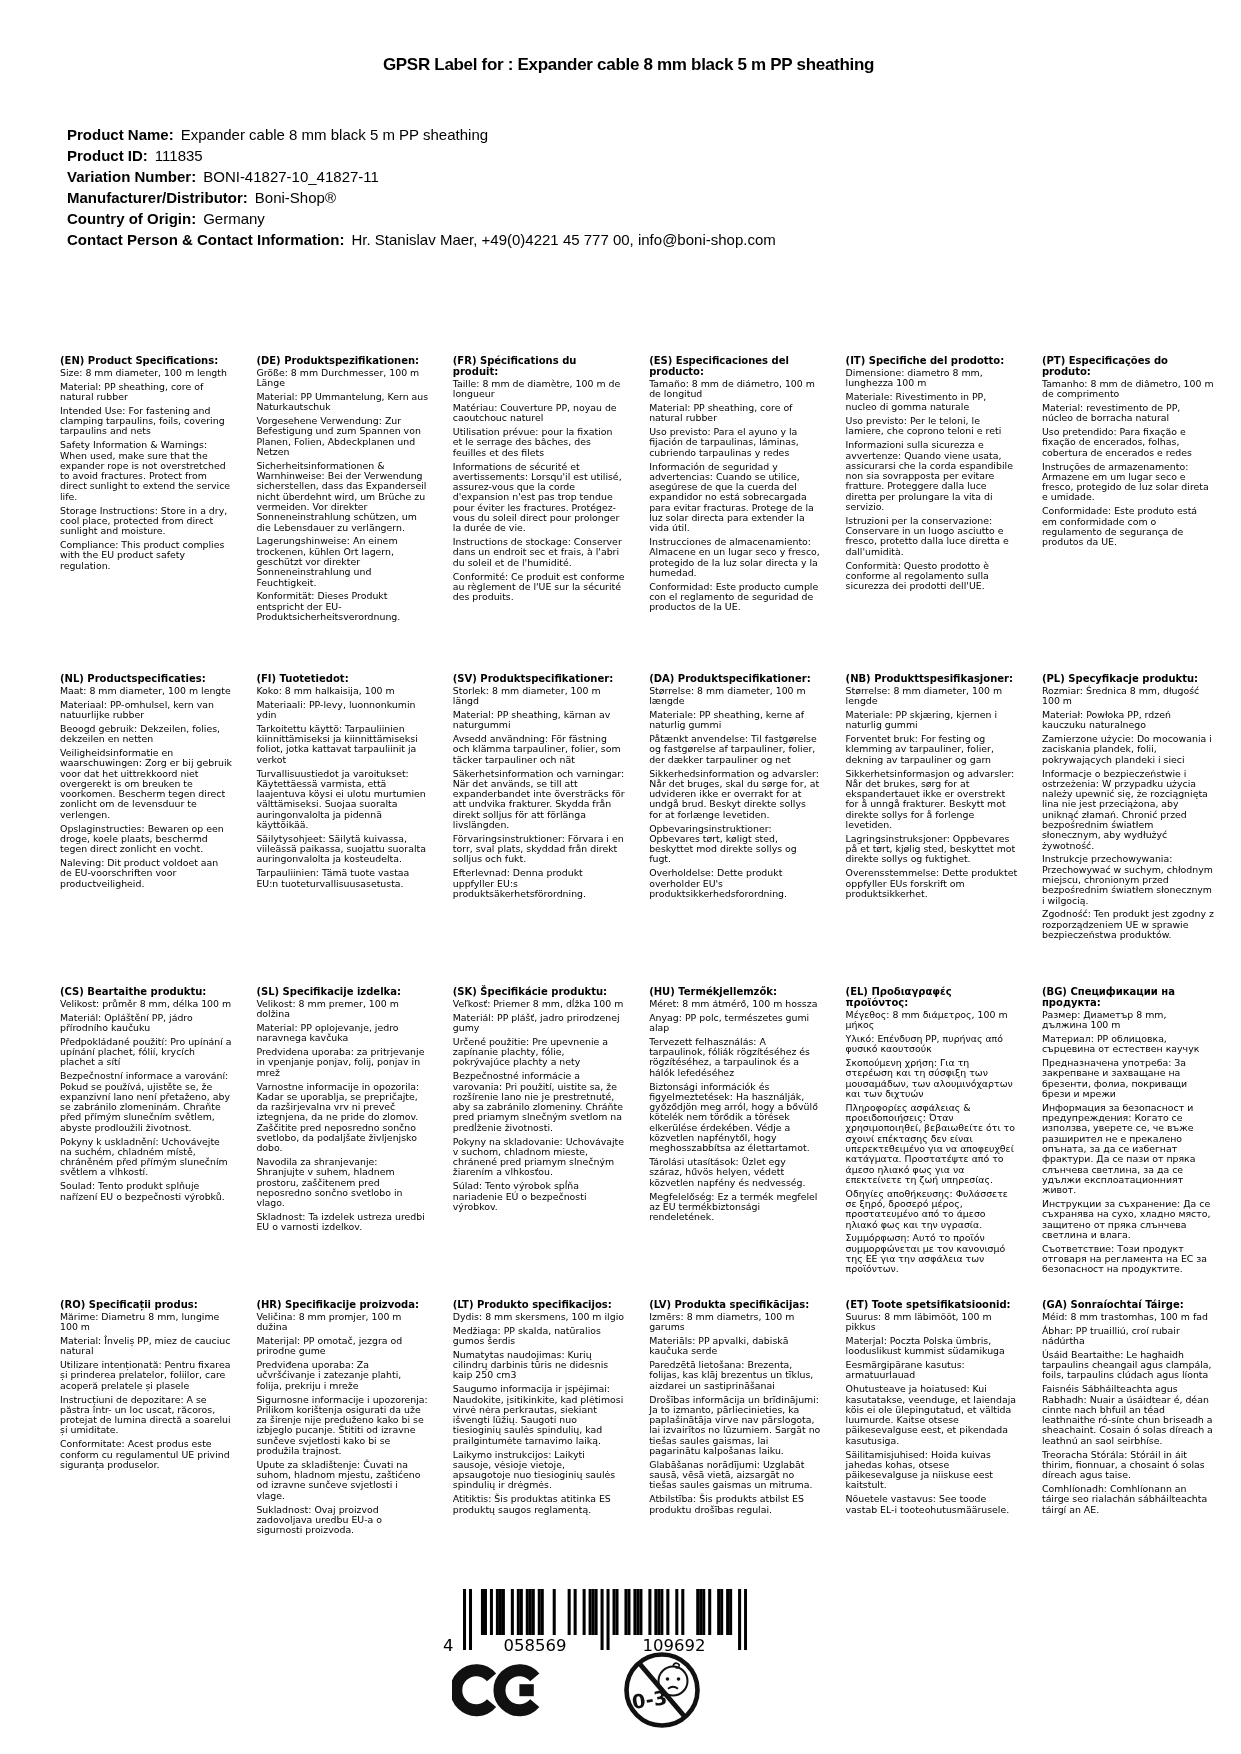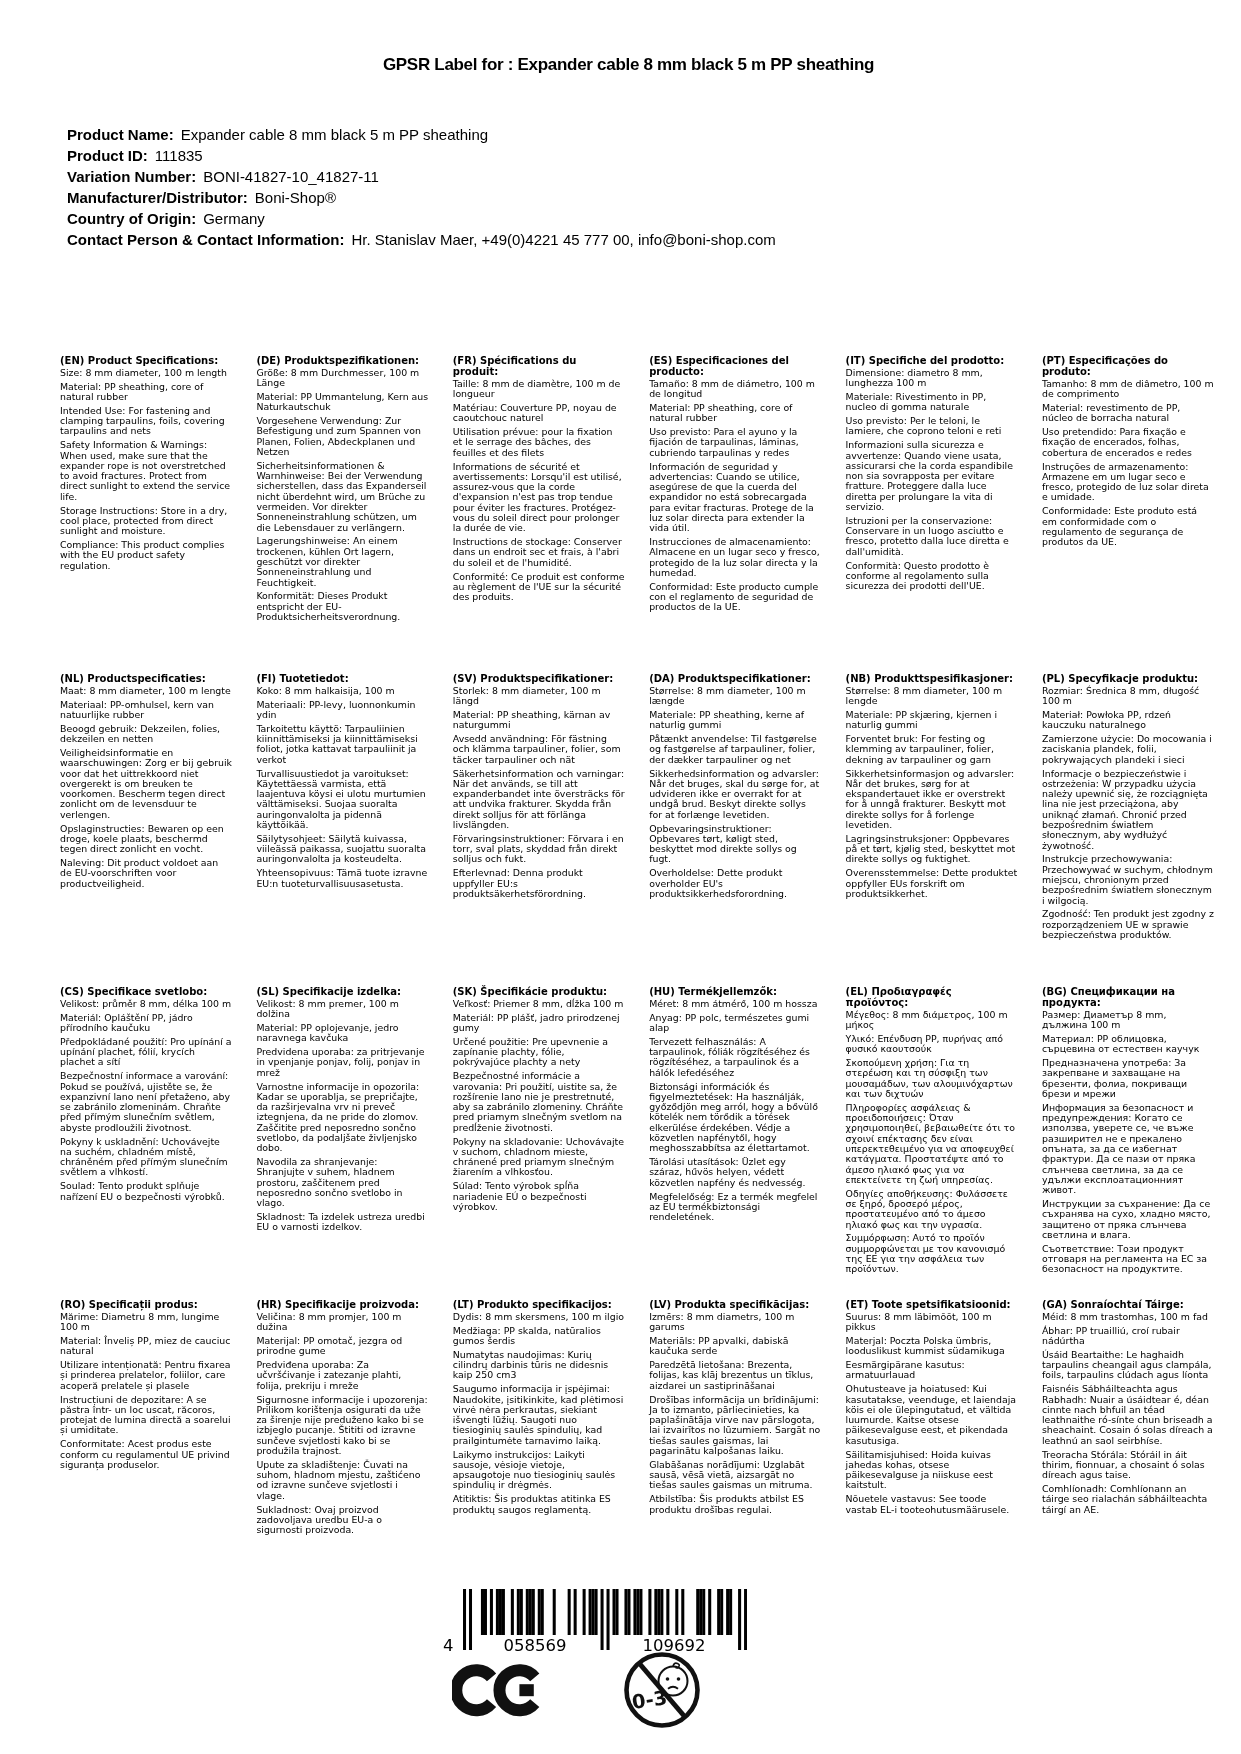--- a/index.html
+++ b/index.html
@@ -102,21 +102,21 @@
         <p class="spec-par">Opslaginstructies: Bewaren op een droge, koele plaats, beschermd tegen direct zonlicht en vocht.</p>
         <p class="spec-par">Naleving: Dit product voldoet aan de EU-voorschriften voor productveiligheid.</p>
       </div>
       <div class="spec-block">
         <div class="spec-heading">(FI) Tuotetiedot:</div>
         <p class="spec-par">Koko: 8 mm halkaisija, 100 m</p>
         <p class="spec-par">Materiaali: PP-levy, luonnonkumin ydin</p>
         <p class="spec-par">Tarkoitettu käyttö: Tarpauliinien kiinnittämiseksi ja kiinnittämiseksi foliot, jotka kattavat tarpauliinit ja verkot</p>
         <p class="spec-par">Turvallisuustiedot ja varoitukset: Käytettäessä varmista, että laajentuva köysi ei ulotu murtumien välttämiseksi. Suojaa suoralta auringonvalolta ja pidennä käyttöikää.</p>
         <p class="spec-par">Säilytysohjeet: Säilytä kuivassa, viileässä paikassa, suojattu suoralta auringonvalolta ja kosteudelta.</p>
-        <p class="spec-par">Yhteensopivuus: Tämä tuote izravne EU:n tuoteturvallisuusasetusta.</p>
+        <p class="spec-par">Tarpauliinien: Tämä tuote vastaa EU:n tuoteturvallisuusasetusta.</p>
       </div>
       <div class="spec-block">
         <div class="spec-heading">(SV) Produktspecifikationer:</div>
         <p class="spec-par">Storlek: 8 mm diameter, 100 m längd</p>
         <p class="spec-par">Material: PP sheathing, kärnan av naturgummi</p>
         <p class="spec-par">Avsedd användning: För fästning och klämma tarpauliner, folier, som täcker tarpauliner och nät</p>
         <p class="spec-par">Säkerhetsinformation och varningar: När det används, se till att expanderbandet inte översträcks för att undvika frakturer. Skydda från direkt solljus för att förlänga livslängden.</p>
         <p class="spec-par">Förvaringsinstruktioner: Förvara i en torr, sval plats, skyddad från direkt solljus och fukt.</p>
         <p class="spec-par">Efterlevnad: Denna produkt uppfyller EU:s produktsäkerhetsförordning.</p>
       </div>
@@ -141,21 +141,21 @@
       <div class="spec-block">
         <div class="spec-heading">(PL) Specyfikacje produktu:</div>
         <p class="spec-par">Rozmiar: Średnica 8 mm, długość 100 m</p>
         <p class="spec-par">Materiał: Powłoka PP, rdzeń kauczuku naturalnego</p>
         <p class="spec-par">Zamierzone użycie: Do mocowania i zaciskania plandek, folii, pokrywających plandeki i sieci</p>
         <p class="spec-par">Informacje o bezpieczeństwie i ostrzeżenia: W przypadku użycia należy upewnić się, że rozciągnięta lina nie jest przeciążona, aby uniknąć złamań. Chronić przed bezpośrednim światłem słonecznym, aby wydłużyć żywotność.</p>
         <p class="spec-par">Instrukcje przechowywania: Przechowywać w suchym, chłodnym miejscu, chronionym przed bezpośrednim światłem słonecznym i wilgocią.</p>
         <p class="spec-par">Zgodność: Ten produkt jest zgodny z rozporządzeniem UE w sprawie bezpieczeństwa produktów.</p>
       </div>
       <div class="spec-block">
-        <div class="spec-heading">(CS) Specifikace svetlobo:</div>
+        <div class="spec-heading">(CS) Beartaithe produktu:</div>
         <p class="spec-par">Velikost: průměr 8 mm, délka 100 m</p>
         <p class="spec-par">Materiál: Opláštění PP, jádro přírodního kaučuku</p>
         <p class="spec-par">Předpokládané použití: Pro upínání a upínání plachet, fólií, krycích plachet a sítí</p>
         <p class="spec-par">Bezpečnostní informace a varování: Pokud se používá, ujistěte se, že expanzivní lano není přetaženo, aby se zabránilo zlomeninám. Chraňte před přímým slunečním světlem, abyste prodloužili životnost.</p>
         <p class="spec-par">Pokyny k uskladnění: Uchovávejte na suchém, chladném místě, chráněném před přímým slunečním světlem a vlhkostí.</p>
         <p class="spec-par">Soulad: Tento produkt splňuje nařízení EU o bezpečnosti výrobků.</p>
       </div>
       <div class="spec-block">
         <div class="spec-heading">(SL) Specifikacije izdelka:</div>
         <p class="spec-par">Velikost: 8 mm premer, 100 m dolžina</p>

